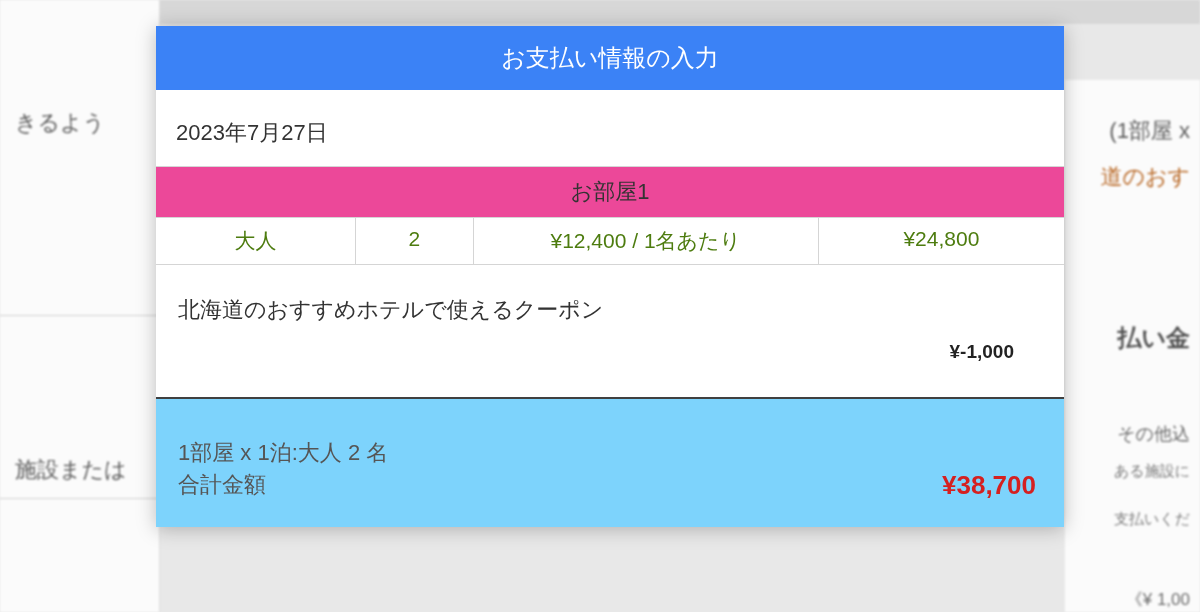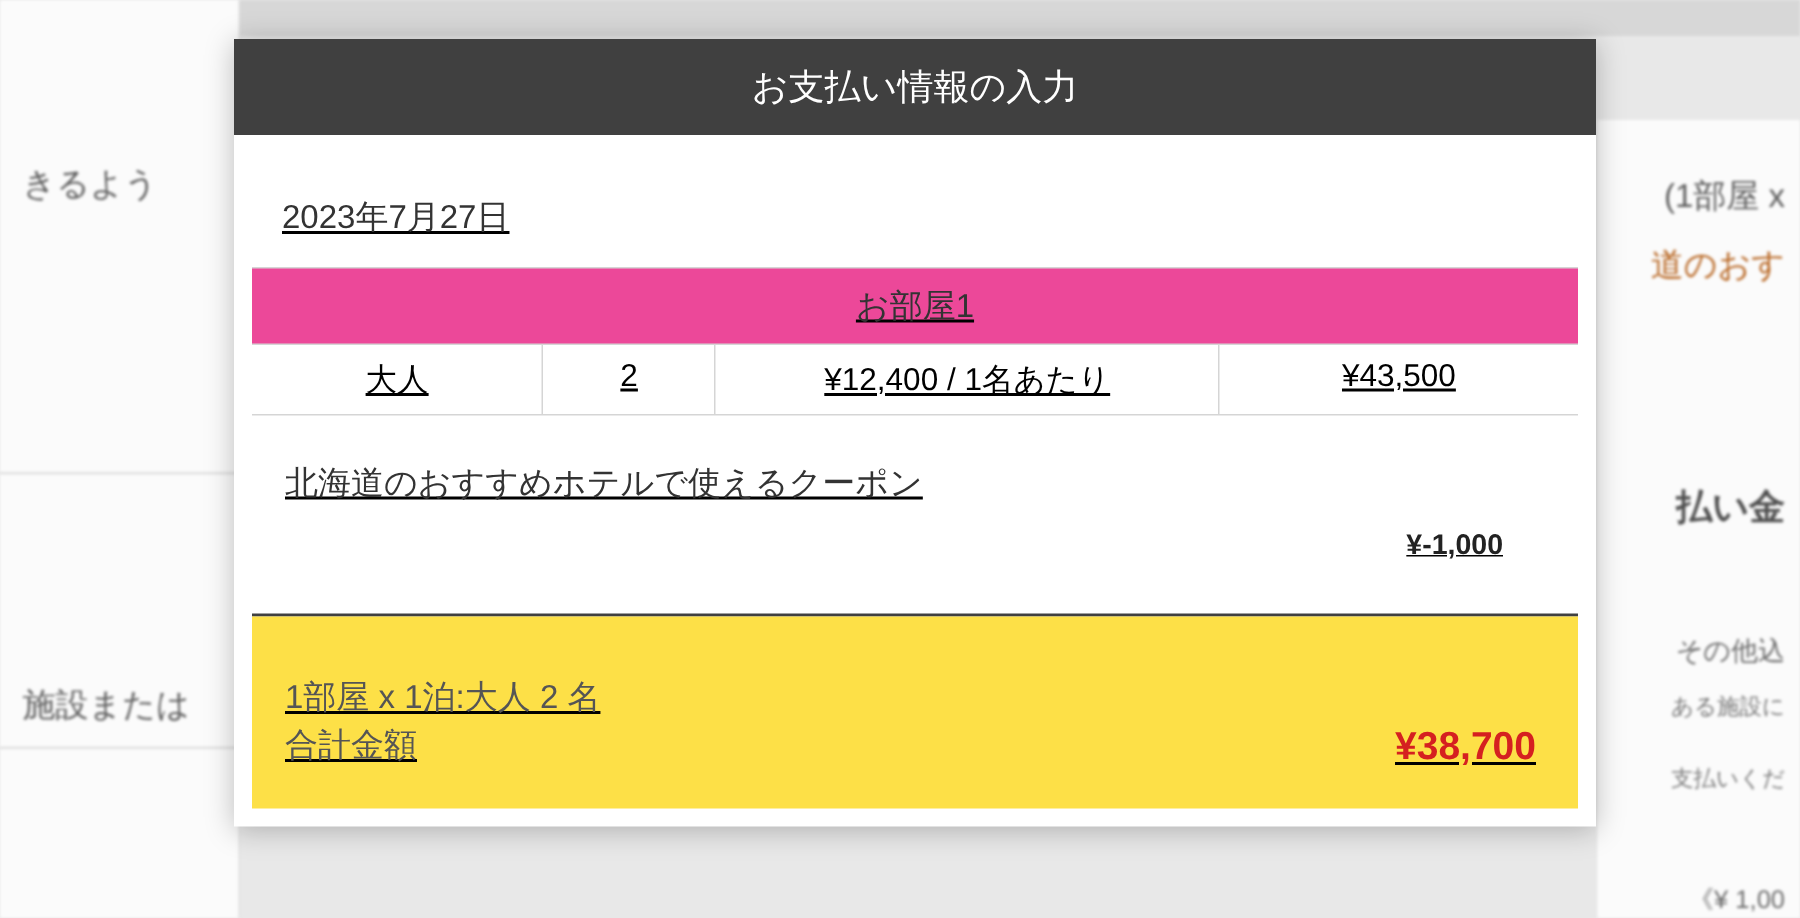--- a/index.html
+++ b/index.html
@@ -131,29 +131,28 @@
     }
     .modal {
       position: absolute;
       left: 156px;
       top: 26px;
       width: 908px;
       background: #fff;
       box-shadow: 0 2px 18px rgba(0,0,0,0.25);
     }
     .modal-header {
-      background: #404040;
+      background: #3b82f6;
       color: #fff;
       text-align: center;
       padding: 16px 0;
       font-size: 24px;
     }
     .modal-body {
-      padding: 12px;
-      text-decoration: underline;
+      padding: 0;
     }
     .date-section {
       padding: 28px 20px 18px 20px;
       font-size: 22px;
       color: #333;
     }
     .room-header {
       background: #ec4899;
       border-top: 1px solid #d5d5d5;
       border-bottom: 1px solid #d5d5d5;
@@ -163,21 +162,21 @@
       color: #333;
     }
     .room-row {
       display: flex;
       border-bottom: 1px solid #d5d5d5;
     }
     .room-cell {
       padding: 9px 0;
       text-align: center;
       font-size: 21px;
-      color: #000000;
+      color: #4d7c0f;
       border-right: 1px solid #d5d5d5;
     }
     .room-cell:last-child {
       border-right: none;
     }
     .cell-type {
       width: 22%;
     }
     .cell-qty {
       width: 13%;
@@ -197,21 +196,21 @@
       color: #333;
     }
     .coupon-amount {
       text-align: right;
       font-size: 19px;
       font-weight: bold;
       color: #222;
       padding: 16px 28px 24px 0;
     }
     .total-section {
-      background: #fde047;
+      background: #7dd3fc;
       padding: 38px 28px 26px 22px;
       display: flex;
       justify-content: space-between;
       align-items: flex-end;
     }
     .total-left {
       font-size: 22px;
       color: #555;
       line-height: 1.45;
     }
@@ -245,21 +244,21 @@
 
 <div class="modal">
   <div class="modal-header">お支払い情報の入力</div>
   <div class="modal-body">
     <div class="date-section">2023年7月27日</div>
     <div class="room-header">お部屋1</div>
     <div class="room-row">
       <div class="room-cell cell-type">大人</div>
       <div class="room-cell cell-qty">2</div>
       <div class="room-cell cell-unit">¥12,400 / 1名あたり</div>
-      <div class="room-cell cell-total">¥43,500</div>
+      <div class="room-cell cell-total">¥24,800</div>
     </div>
     <div class="coupon-section">
       <div class="coupon-name">北海道のおすすめホテルで使えるクーポン</div>
       <div class="coupon-amount">¥-1,000</div>
     </div>
     <div class="total-section">
       <div class="total-left">
         <div>1部屋 x 1泊:大人 2 名</div>
         <div>合計金額</div>
       </div>

